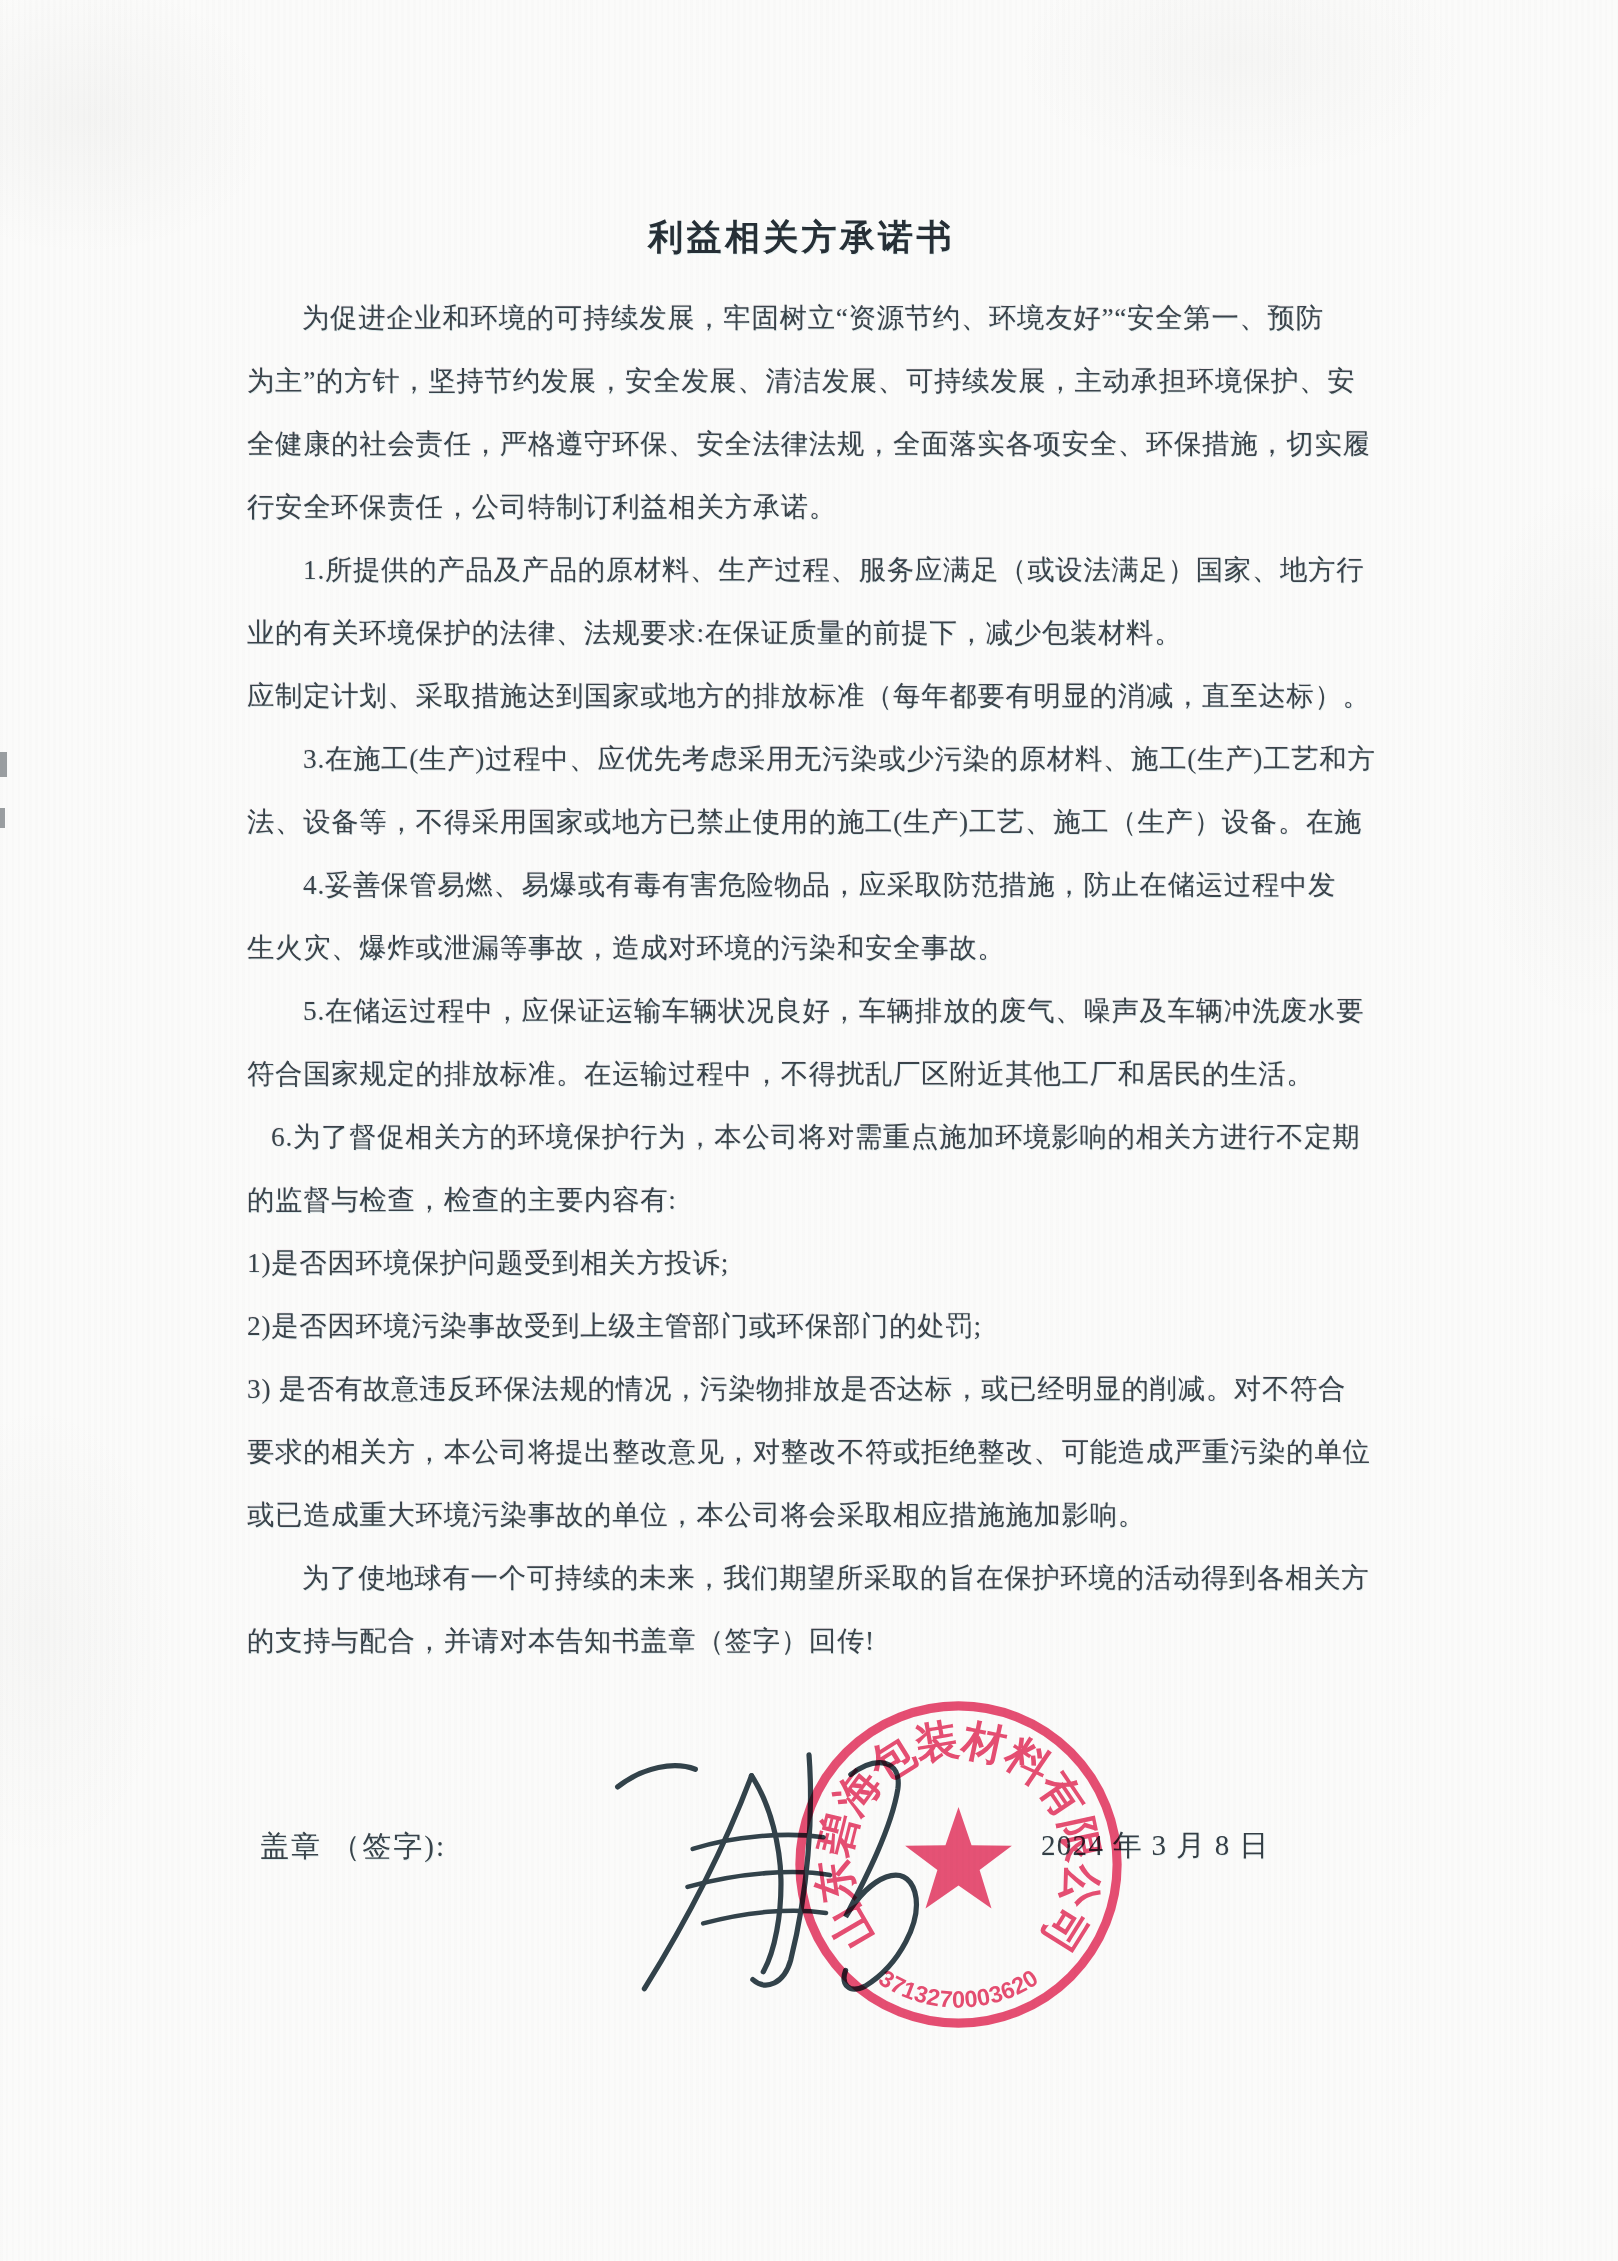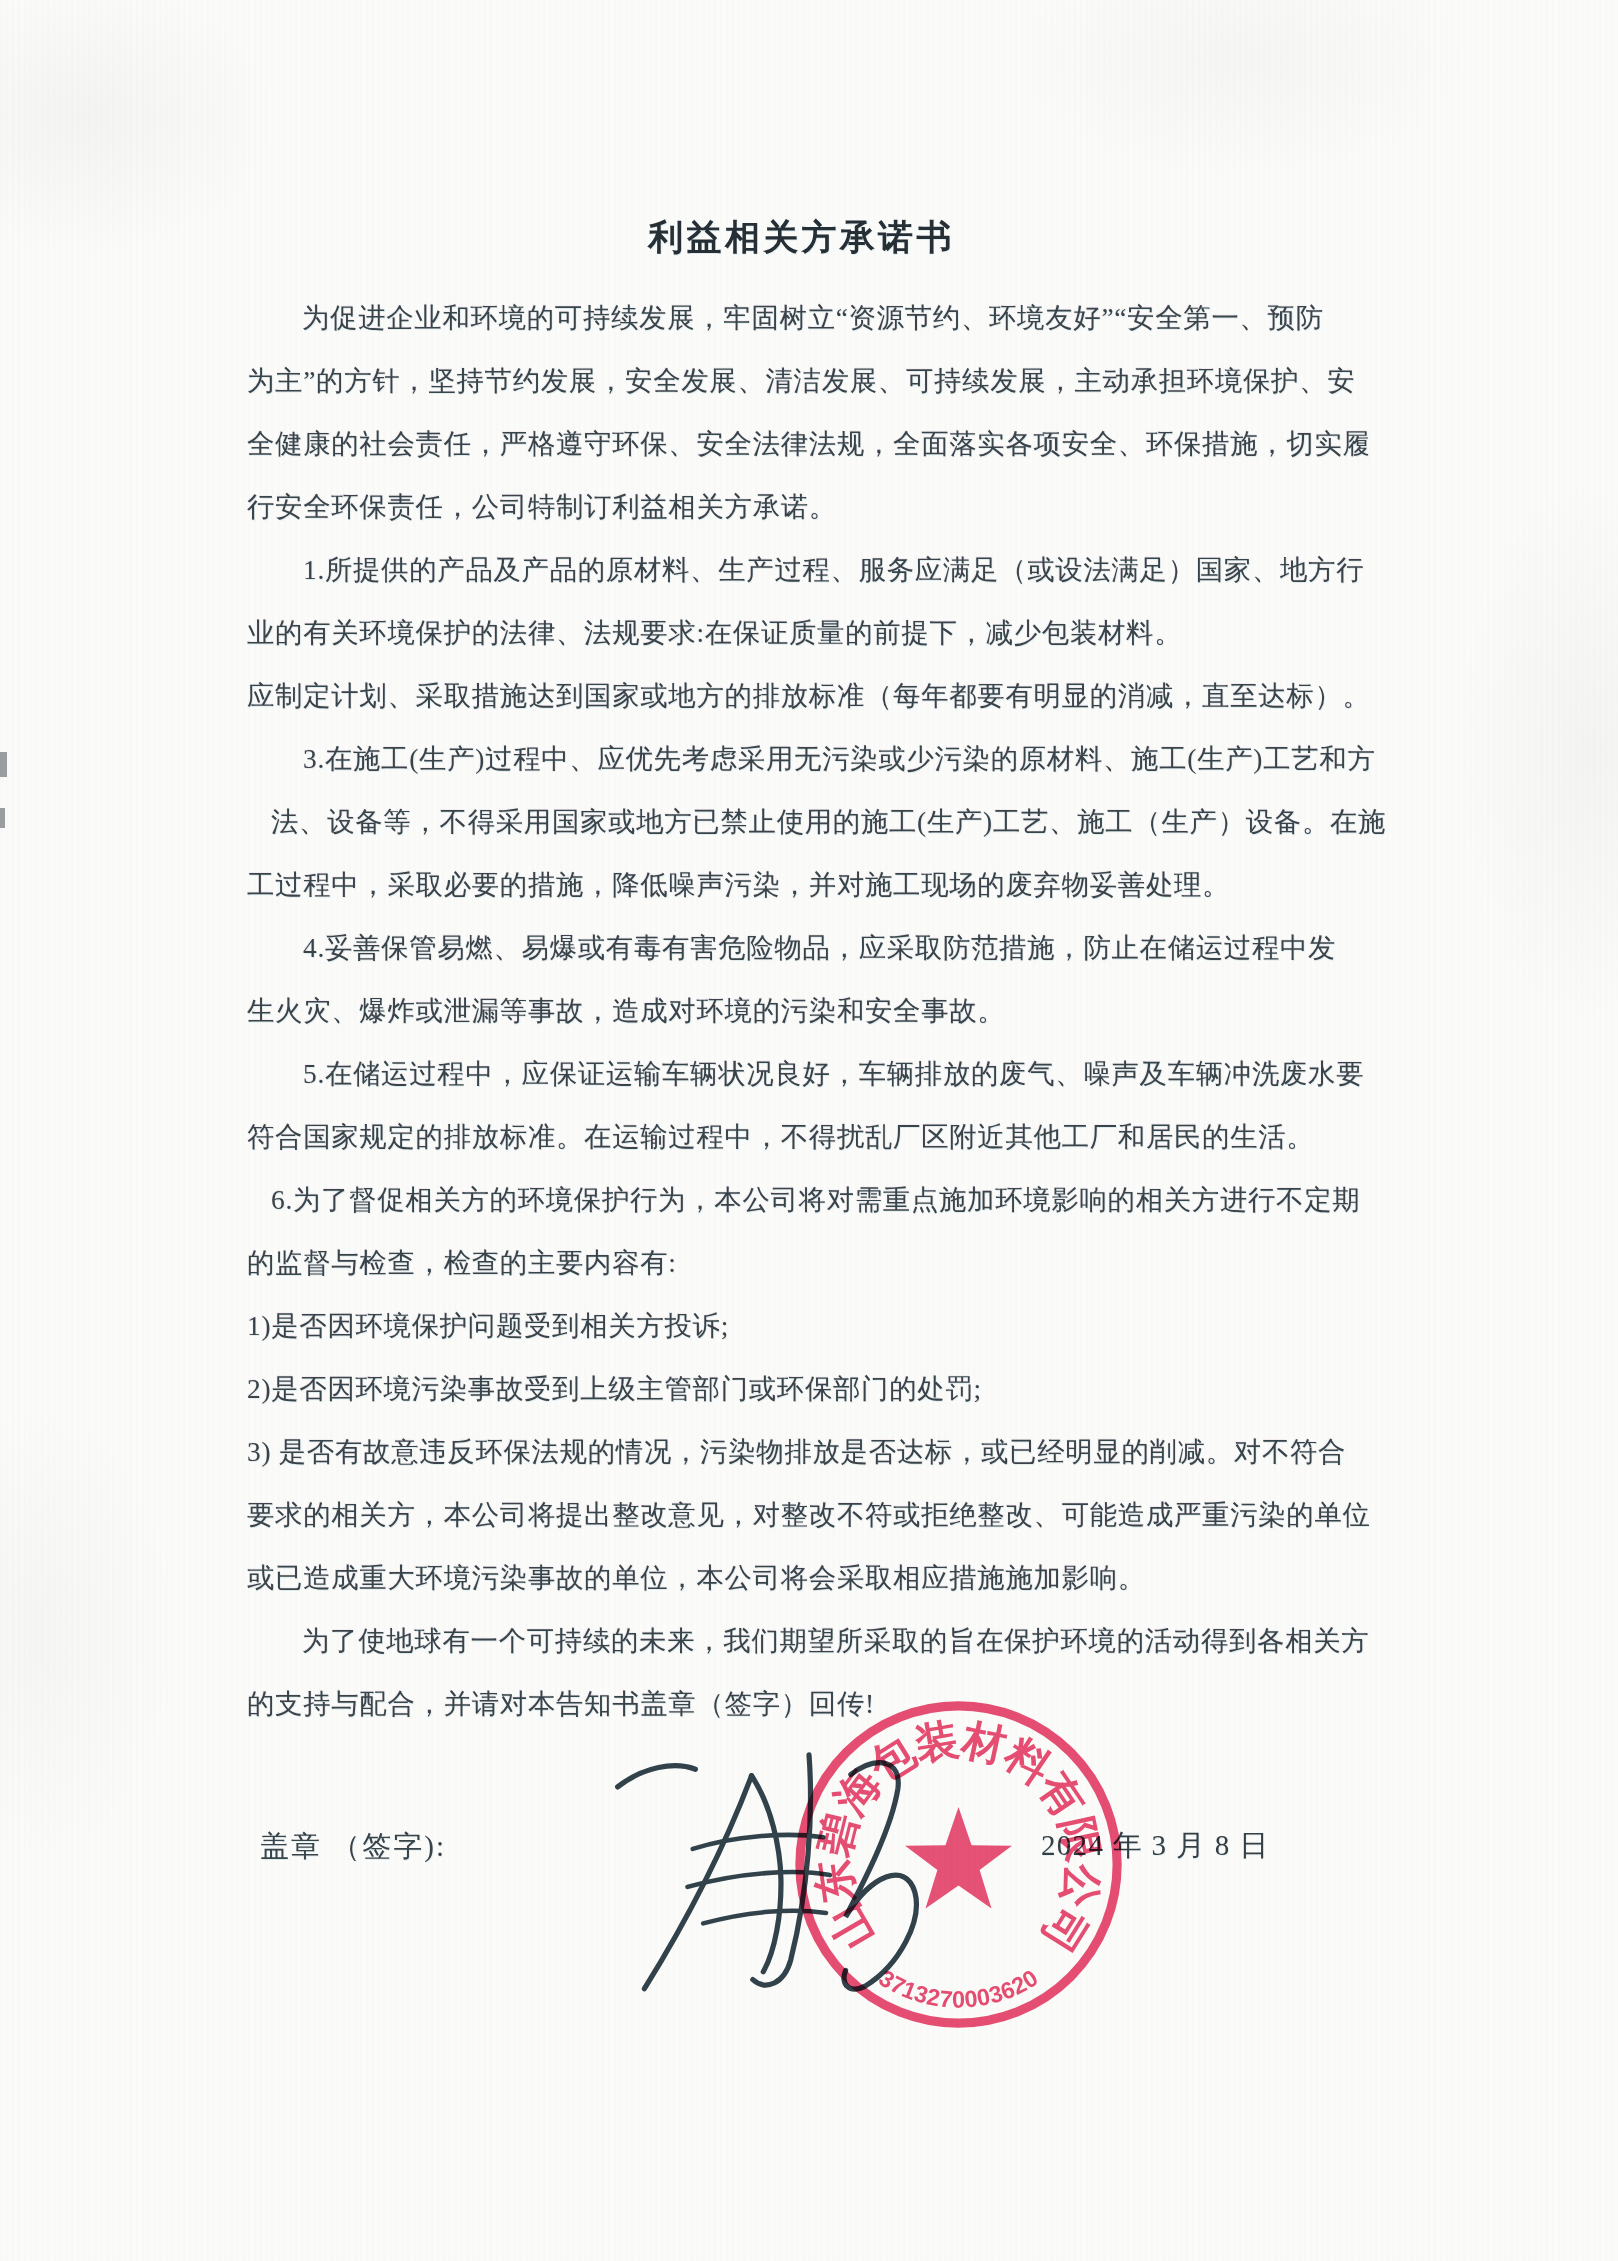--- a/index.html
+++ b/index.html
@@ -58,22 +58,21 @@
 
   <div class="body-text" id="body-text">
       <div class="line" style="padding-left: 55px;">为促进企业和环境的可持续发展，牢固树立“资源节约、环境友好”“安全第一、预防</div>
       <div class="line" style="padding-left: 0px;">为主”的方针，坚持节约发展，安全发展、清洁发展、可持续发展，主动承担环境保护、安</div>
       <div class="line" style="padding-left: 0px;">全健康的社会责任，严格遵守环保、安全法律法规，全面落实各项安全、环保措施，切实履</div>
       <div class="line" style="padding-left: 0px;">行安全环保责任，公司特制订利益相关方承诺。</div>
       <div class="line" style="padding-left: 56px;">1.所提供的产品及产品的原材料、生产过程、服务应满足（或设法满足）国家、地方行</div>
       <div class="line" style="padding-left: 0px;">业的有关环境保护的法律、法规要求:在保证质量的前提下，减少包装材料。</div>
       <div class="line" style="padding-left: 0px;">应制定计划、采取措施达到国家或地方的排放标准（每年都要有明显的消减，直至达标）。</div>
       <div class="line" style="padding-left: 56px;">3.在施工(生产)过程中、应优先考虑采用无污染或少污染的原材料、施工(生产)工艺和方</div>
-      <div class="line" style="padding-left: 0px; margin-left: 24px;">法、设备等，不得采用国家或地方已禁止使用的施工(生产)工艺、施工（生产）设备。在施</div>
-      <div class="line" style="padding-left: 0px;">工过程中，采取必要的措施，降低噪声污染，并对施工现场的废弃物妥善处理。</div>
+      <div class="line" style="padding-left: 0px;">法、设备等，不得采用国家或地方已禁止使用的施工(生产)工艺、施工（生产）设备。在施</div>
       <div class="line" style="padding-left: 56px;">4.妥善保管易燃、易爆或有毒有害危险物品，应采取防范措施，防止在储运过程中发</div>
       <div class="line" style="padding-left: 0px;">生火灾、爆炸或泄漏等事故，造成对环境的污染和安全事故。</div>
       <div class="line" style="padding-left: 56px;">5.在储运过程中，应保证运输车辆状况良好，车辆排放的废气、噪声及车辆冲洗废水要</div>
       <div class="line" style="padding-left: 0px;">符合国家规定的排放标准。在运输过程中，不得扰乱厂区附近其他工厂和居民的生活。</div>
       <div class="line" style="padding-left: 24px;">6.为了督促相关方的环境保护行为，本公司将对需重点施加环境影响的相关方进行不定期</div>
       <div class="line" style="padding-left: 0px;">的监督与检查，检查的主要内容有:</div>
       <div class="line" style="padding-left: 0px;">1)是否因环境保护问题受到相关方投诉;</div>
       <div class="line" style="padding-left: 0px;">2)是否因环境污染事故受到上级主管部门或环保部门的处罚;</div>
       <div class="line" style="padding-left: 0px;">3) 是否有故意违反环保法规的情况，污染物排放是否达标，或已经明显的削减。对不符合</div>
       <div class="line" style="padding-left: 0px;">要求的相关方，本公司将提出整改意见，对整改不符或拒绝整改、可能造成严重污染的单位</div>

